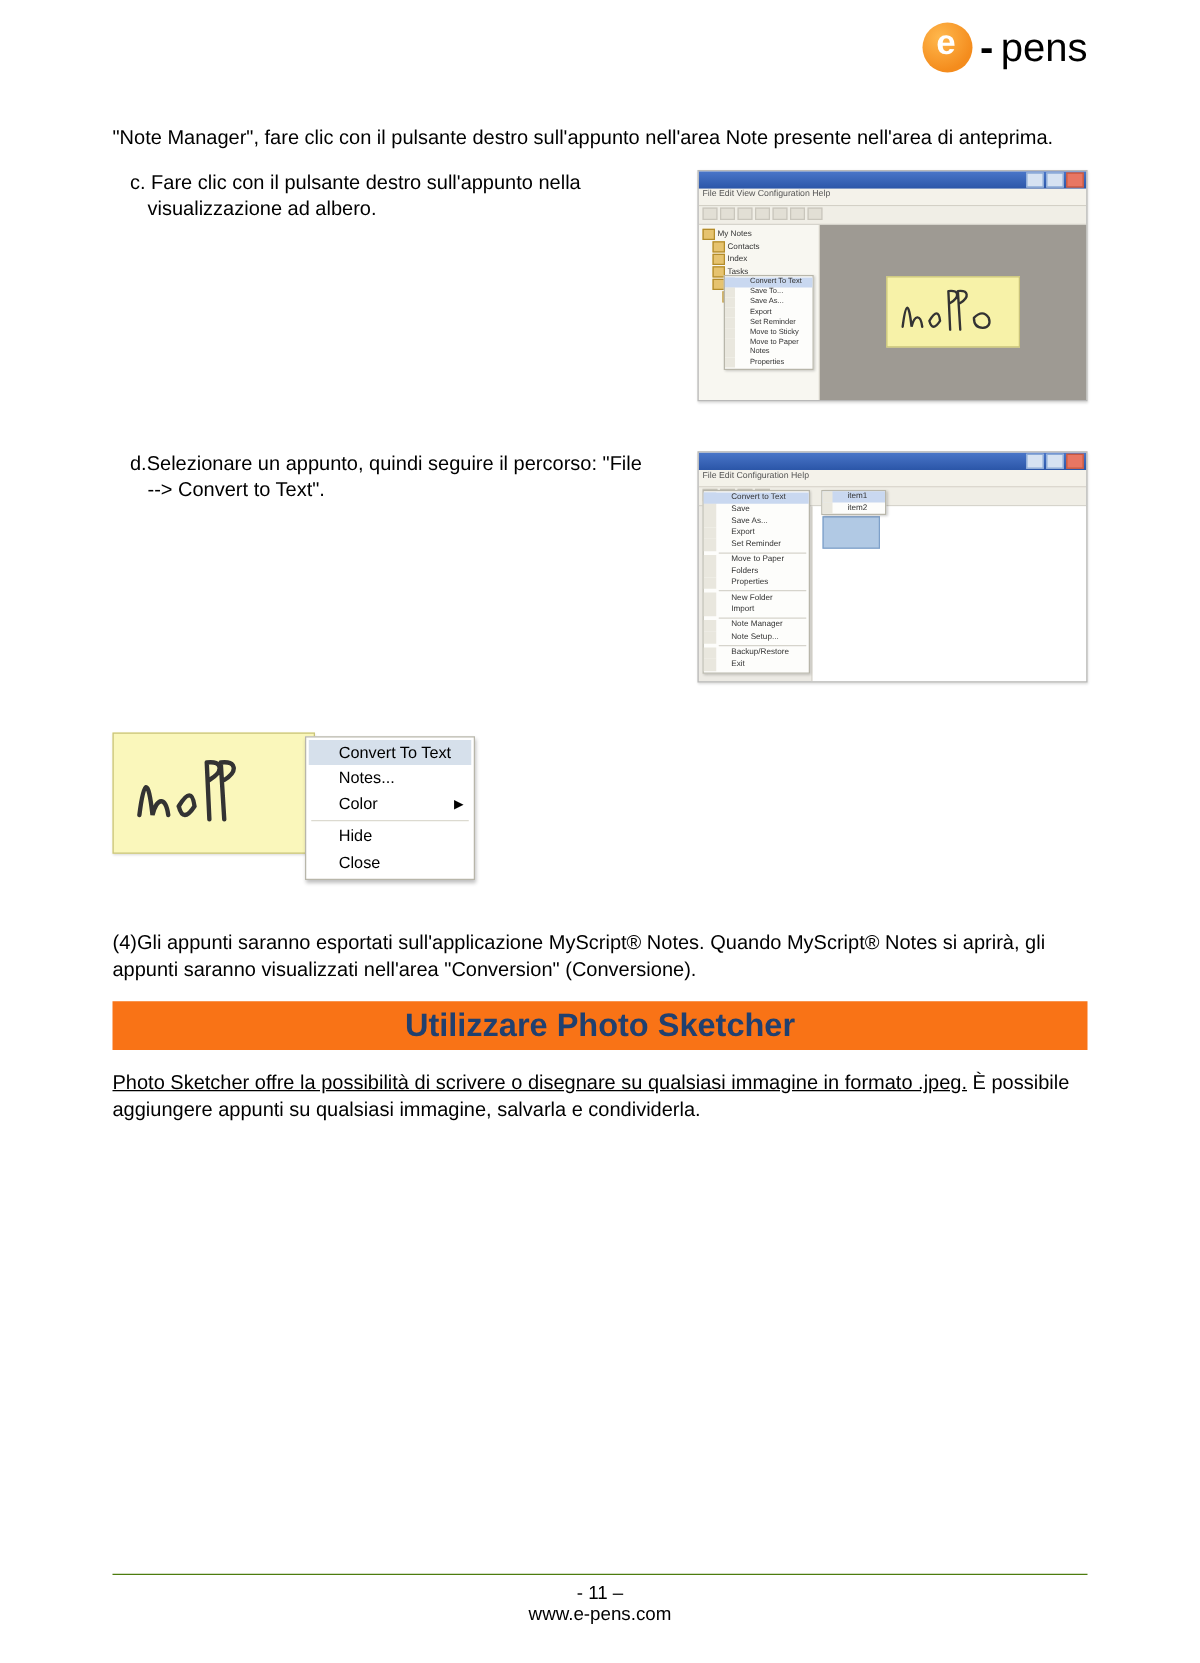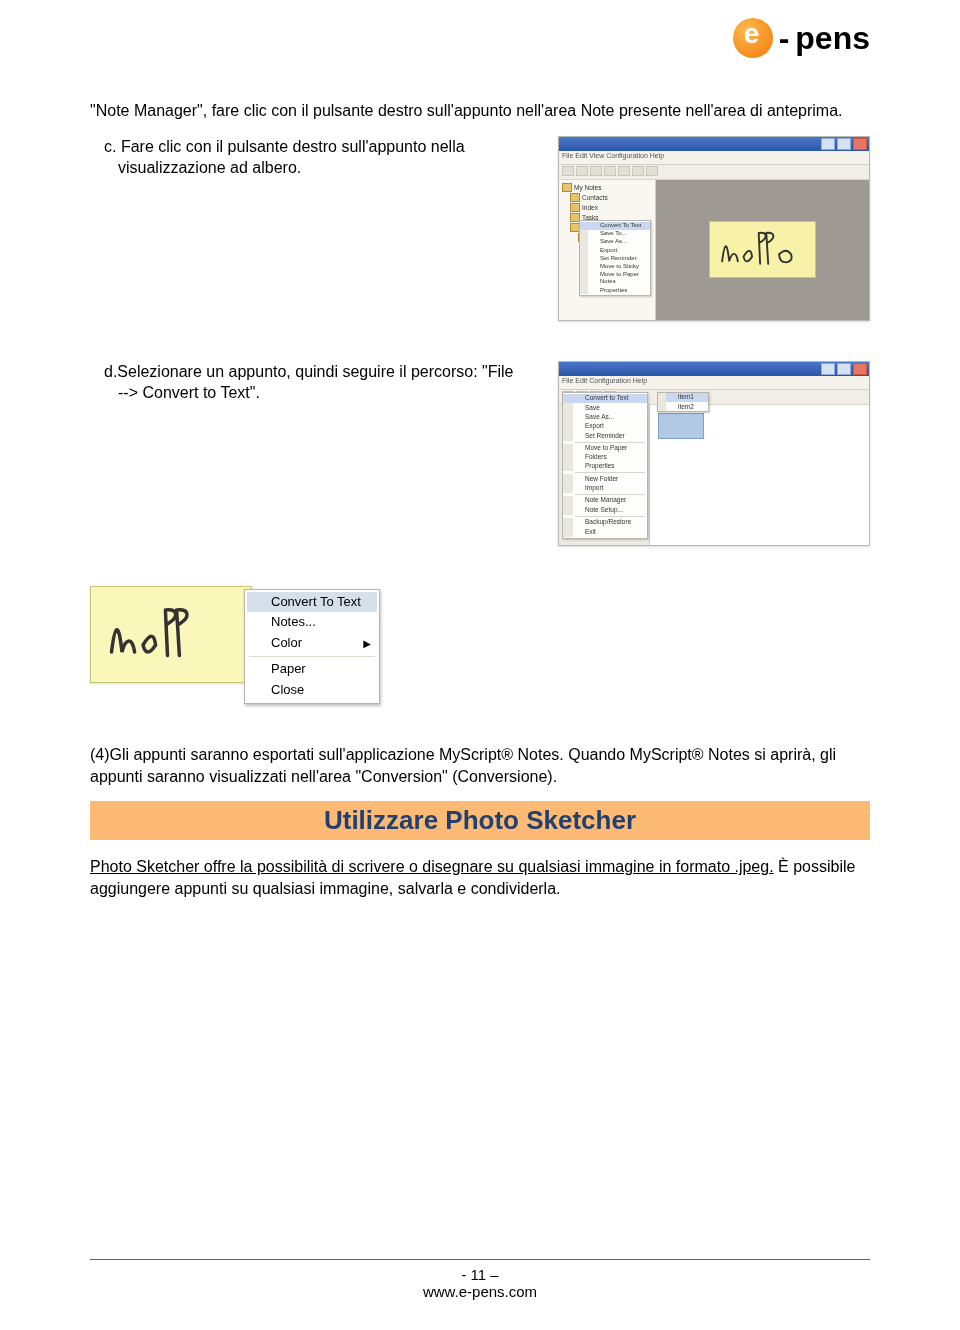--- a/index.html
+++ b/index.html
@@ -44,21 +44,21 @@
   }
   .logo-hyphen {
     color: #000;
     font-size: 32px;
     font-weight: bold;
     line-height: 1;
   }
   .logo-text {
     color: #000;
     font-size: 32px;
-    font-weight: bold;
+    font-weight: normal;
     letter-spacing: 0;
     line-height: 1;
   }
   .content {
     margin-top: 70px;
   }
   .row {
     display: flex;
     align-items: flex-start;
     gap: 42px;
@@ -263,21 +263,21 @@
     margin-left: auto;
     font-size: 10px;
   }
   .ctx3 .sep3 {
     height: 0;
     border-top: 1px solid #dcdad0;
     margin: 2px 2px;
   }
   
   .section-bar {
-    background: #fdba74;
+    background: #f97316;
     color: #21406f;
     font-size: 26px;
     font-weight: bold;
     padding: 4px 8px;
     margin: 8px 0 16px 0;
     text-align: center;
   }
   .para {
     line-height: 1.35;
     margin-bottom: 14px;
@@ -450,21 +450,21 @@
               </div>
             <div class="row3">
                 <span>Notes...</span>
               </div>
             <div class="row3">
                 <span>Color</span>
                 <span class="arrowr">▶</span>
               </div>
             <div class="sep3"></div>
             <div class="row3">
-                <span>Paper</span>
+                <span>Hide</span>
               </div>
             <div class="row3">
                 <span>Close</span>
               </div>
           </div>
         </div>
       </div>
     </div>
 
     <div class="para">(4)Gli appunti saranno esportati sull'applicazione MyScript® Notes. Quando MyScript® Notes si aprirà, gli appunti saranno visualizzati nell'area "Conversion" (Conversione).</div>

